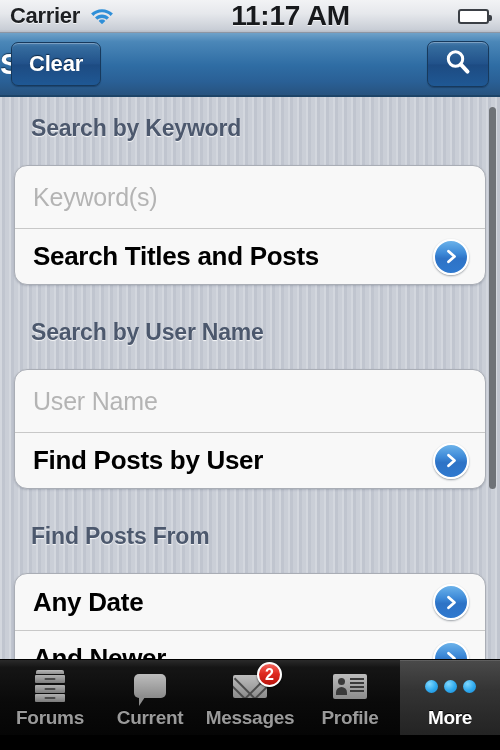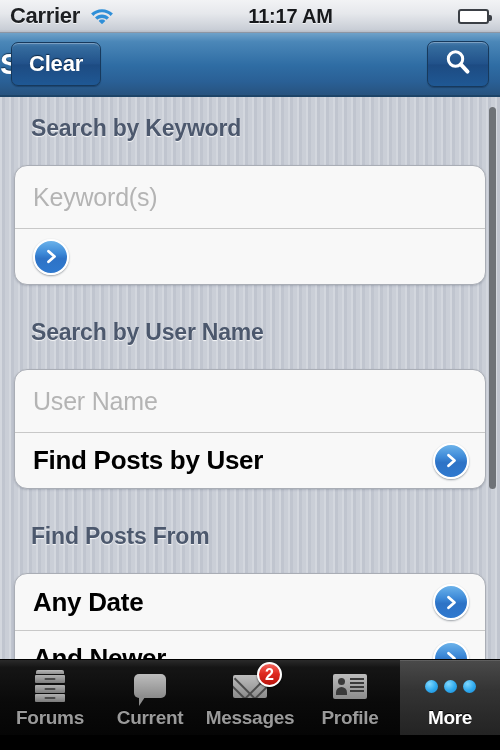--- a/index.html
+++ b/index.html
@@ -47,21 +47,21 @@
   .sb-wifi {
     margin-left: 9px;
     margin-top: 2px;
     display: block;
   }
   .sb-center {
     flex: 1 1 auto;
     text-align: center;
   }
   .sb-time {
-    font-size: 20px;
+    font-size: 28px;
     font-weight: bold;
     color: #17191c;
     letter-spacing: -0.2px;
     text-shadow: 0 1px 0 rgba(255,255,255,.7);
     margin-left: 8px;
   }
   .sb-right {
     flex: 0 0 auto;
     padding-right: 11px;
     display: flex;
@@ -450,20 +450,21 @@
 
   <div id="content">
 
     <div class="section">
       <div class="section-header">Search by Keyword</div>
       <div class="group">
         <div class="row row-field">
           <input class="row-input" type="text" placeholder="Keyword(s)" style="">
         </div>
         <div class="row">
+          <span class="row-label">Search Titles and Posts</span>
           <span class="disclosure">
             <svg width="17" height="17" viewBox="0 0 17 17">
               <polyline points="5.5,3.2 11.5,8.5 5.5,13.8" fill="none" stroke="#ffffff" stroke-width="2.8" stroke-linecap="round" stroke-linejoin="round"></polyline>
             </svg>
           </span>
         </div>
       </div>
     </div>
 
     <div class="section">

